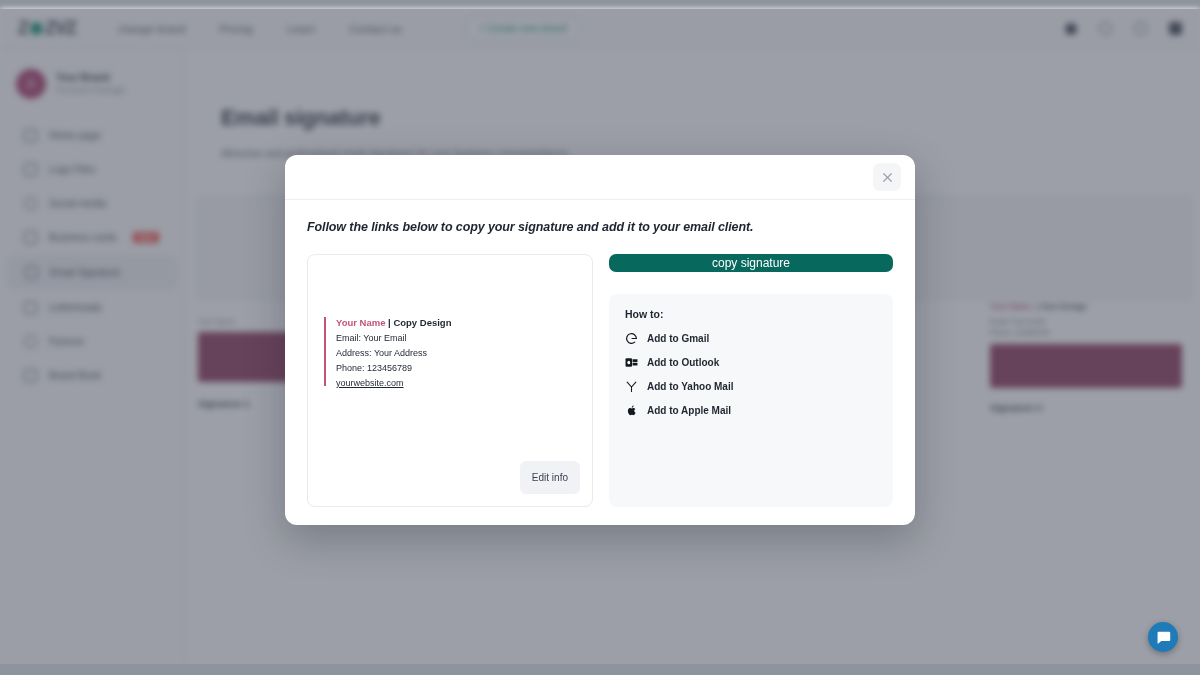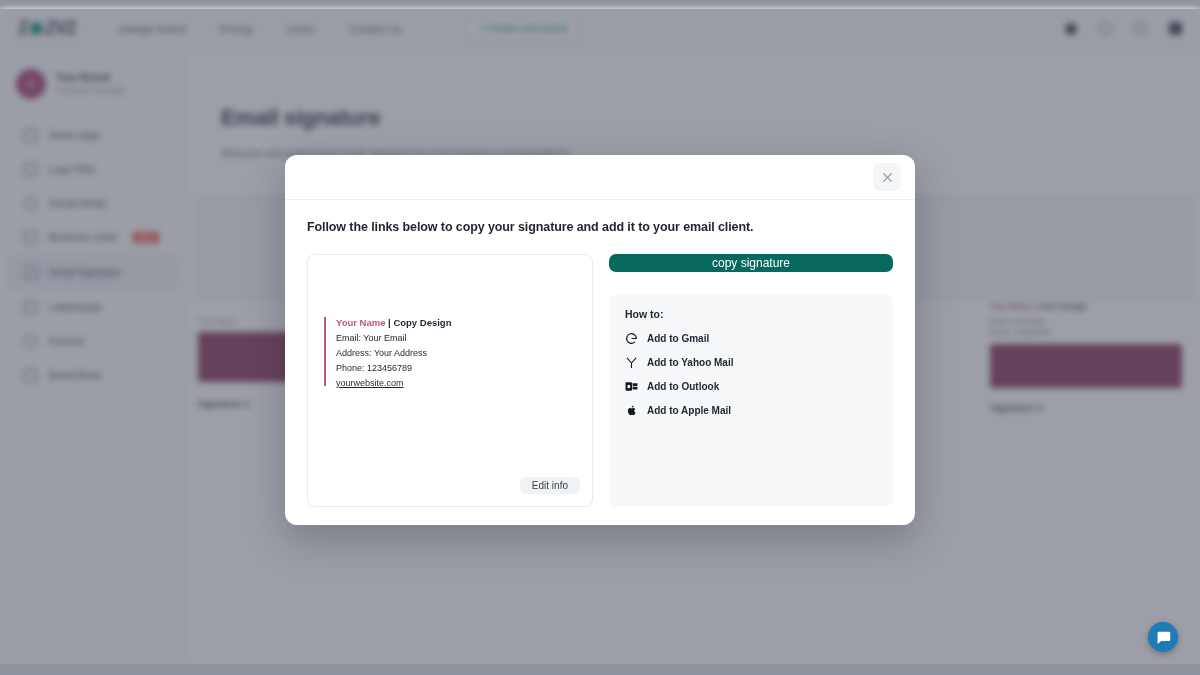--- a/index.html
+++ b/index.html
@@ -95,21 +95,21 @@
     overflow:hidden;
   }
   .modal-head { height:45px; border-bottom:1px solid #eceef1; position:relative; }
   .close-btn {
     position:absolute; right:14px; top:8px; width:28px; height:28px;
     background:#f4f5f7; border-radius:7px; border:none;
     display:flex; align-items:center; justify-content:center; cursor:pointer;
   }
   .close-btn svg { width:13px; height:13px; }
   .modal-body { padding:20px 22px 0 22px; }
-  .modal-instr { font-size:12.5px; font-weight:700; color:#1f2530; letter-spacing:-0.1px; }
+  .modal-instr { font-size:12.5px; font-weight:700; color:#1f2530; letter-spacing:-0.1px;font-style:italic; }
 
   .cols { display:flex; gap:16px; margin-top:20px; }
   .col-left {
     width:286px; height:253px; border:1px solid #e9eaee; border-radius:8px;
     position:relative; background:#fff;
   }
   .col-right { flex:1; display:flex; flex-direction:column; }
 
   
   .sig-preview { position:absolute; left:12px; top:60px; display:flex; align-items:flex-start; gap:0; }
@@ -122,21 +122,21 @@
   .sig-rule { width:2px; background:#c2547a; align-self:stretch; margin:2px 10px 2px 4px; }
   .sig-lines { padding-top:2px; }
   .sig-l1 { font-size:9.5px; font-weight:700; color:#1f2530; margin-bottom:5px; white-space:nowrap; }
   .sig-l1 .nm { color:#c2547a; }
   .sig-row { font-size:9px; color:#1f2530; margin-bottom:5px; white-space:nowrap; }
   .sig-url { font-size:9px; color:#1f2530; text-decoration:underline; }
 
   .edit-btn {
     position:absolute; right:12px; bottom:12px;
     background:#f1f2f5; border:none; border-radius:6px;
-    font-size:10px; color:#3a4150; padding:3px 12px; cursor:pointer;
+    font-size:10px; color:#3a4150; padding:11px 12px; cursor:pointer;
     font-family:"Liberation Sans", sans-serif;
   }
 
   .btn-primary {
     height:18px; border:none; border-radius:7px; background:#07685e; color:#ffffff;
     font-size:12px; font-family:"Liberation Sans", sans-serif; cursor:pointer;
     display:flex; align-items:center; justify-content:center;
   }
   .btn-secondary {
     height:34px; margin-top:9px; border:none; border-radius:7px; background:#f3f4f7; color:#40485a;
@@ -317,41 +317,41 @@
                 <svg viewBox="0 0 24 24" width="13" height="13" fill="none" stroke="#14181f" stroke-width="2.2" stroke-linecap="round">
                   <path d="M21 12a9 9 0 1 0-3 6.7"></path>
                     <path d="M21 12h-8"></path>
                 </svg>
               </span>
               <span class="howto-label">Add to Gmail</span>
             </div>
 
             <div class="howto-item">
               <span class="howto-ico">
-                <svg viewBox="0 0 24 24" width="13" height="13" fill="none" stroke="#14181f" stroke-width="2" stroke-linecap="round">
-                  <path d="M4 4 L12 13 L20 4 M12 13 V21"></path>
-                </svg>
-              </span>
-              <span class="howto-label">Add to Yahoo Mail</span>
-            </div>
-
-            <div class="howto-item">
-              <span class="howto-ico">
                 <svg viewBox="0 0 24 24" width="13" height="13">
                   <rect x="1" y="4" width="12" height="16" rx="2" fill="#14181f"></rect>
                   <ellipse cx="7" cy="12" rx="2.6" ry="3.4" fill="#ffffff"></ellipse>
                   <rect x="14" y="6" width="9" height="5" fill="#14181f"></rect>
                   <rect x="14" y="12.5" width="9" height="5" fill="#14181f"></rect>
                 </svg>
               </span>
               <span class="howto-label">Add to Outlook</span>
             </div>
 
             <div class="howto-item">
               <span class="howto-ico">
+                <svg viewBox="0 0 24 24" width="13" height="13" fill="none" stroke="#14181f" stroke-width="2" stroke-linecap="round">
+                  <path d="M4 4 L12 13 L20 4 M12 13 V21"></path>
+                </svg>
+              </span>
+              <span class="howto-label">Add to Yahoo Mail</span>
+            </div>
+
+            <div class="howto-item">
+              <span class="howto-ico">
                 <svg viewBox="0 0 24 24" width="12" height="13" fill="#14181f">
                   <path d="M16.5 12.6c0-2.5 2-3.6 2.1-3.7-1.1-1.7-2.9-1.9-3.5-1.9-1.5-.15-2.9.9-3.6.9-.75 0-1.9-.88-3.1-.86-1.6.02-3.1.93-3.9 2.36-1.67 2.9-.43 7.2 1.2 9.55.8 1.15 1.75 2.45 3 2.4 1.2-.05 1.65-.78 3.1-.78 1.45 0 1.85.78 3.1.75 1.28-.02 2.1-1.17 2.88-2.33.9-1.33 1.27-2.62 1.3-2.69-.03-.01-2.5-.96-2.53-3.8z"></path>
                   <path d="M14.3 5.1c.66-.8 1.1-1.9.98-3-.95.04-2.1.63-2.78 1.42-.6.7-1.13 1.83-.99 2.9 1.06.08 2.14-.54 2.79-1.32z"></path>
                 </svg>
               </span>
               <span class="howto-label">Add to Apple Mail</span>
             </div>
           </div>
         </div>
 

